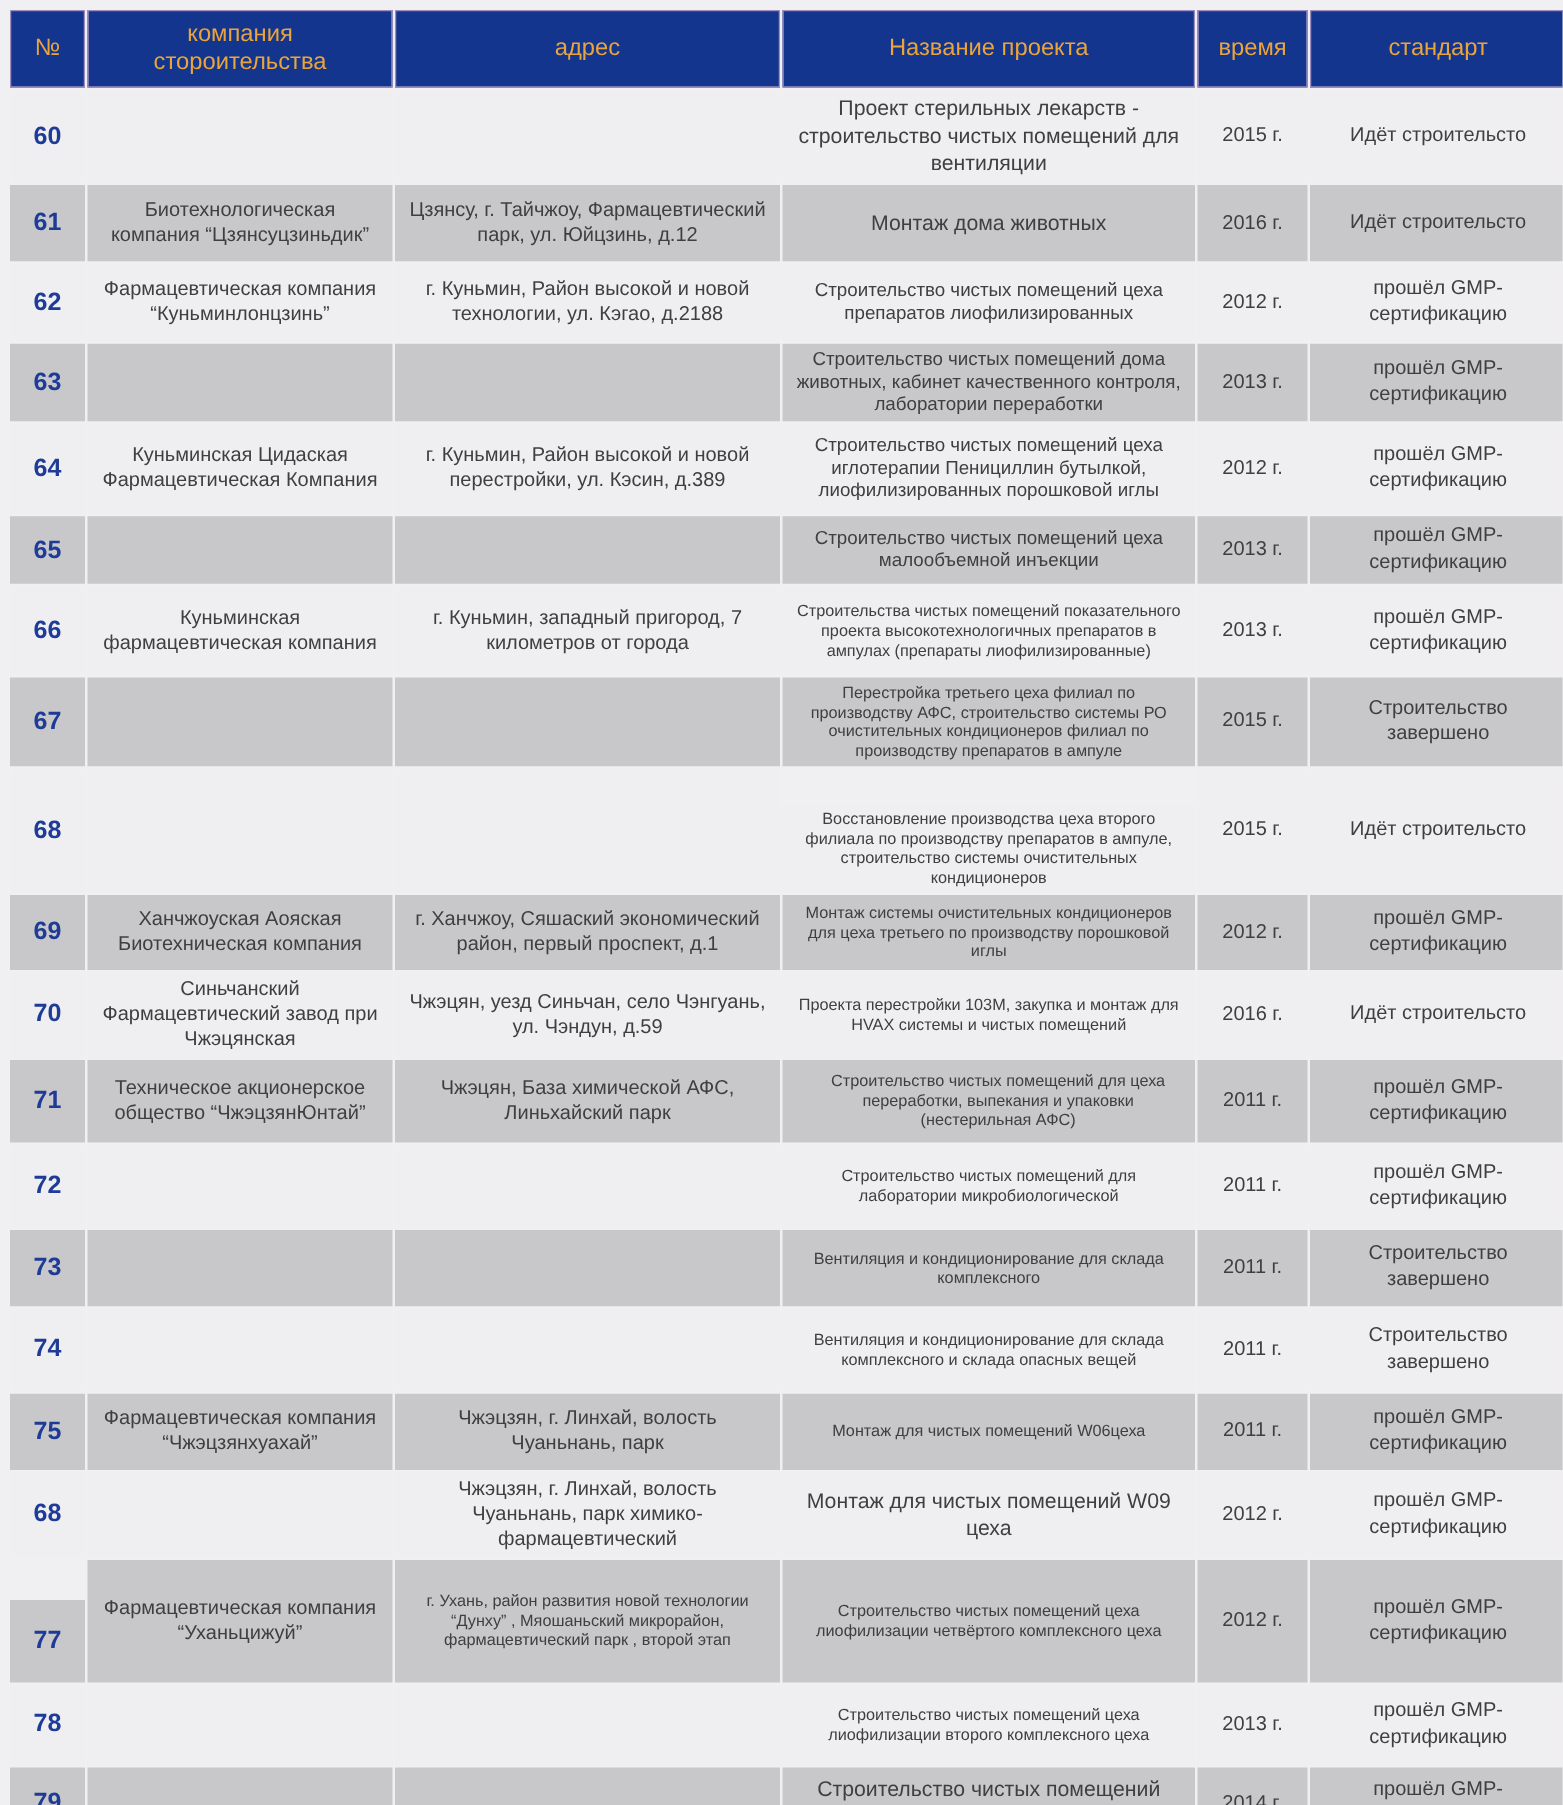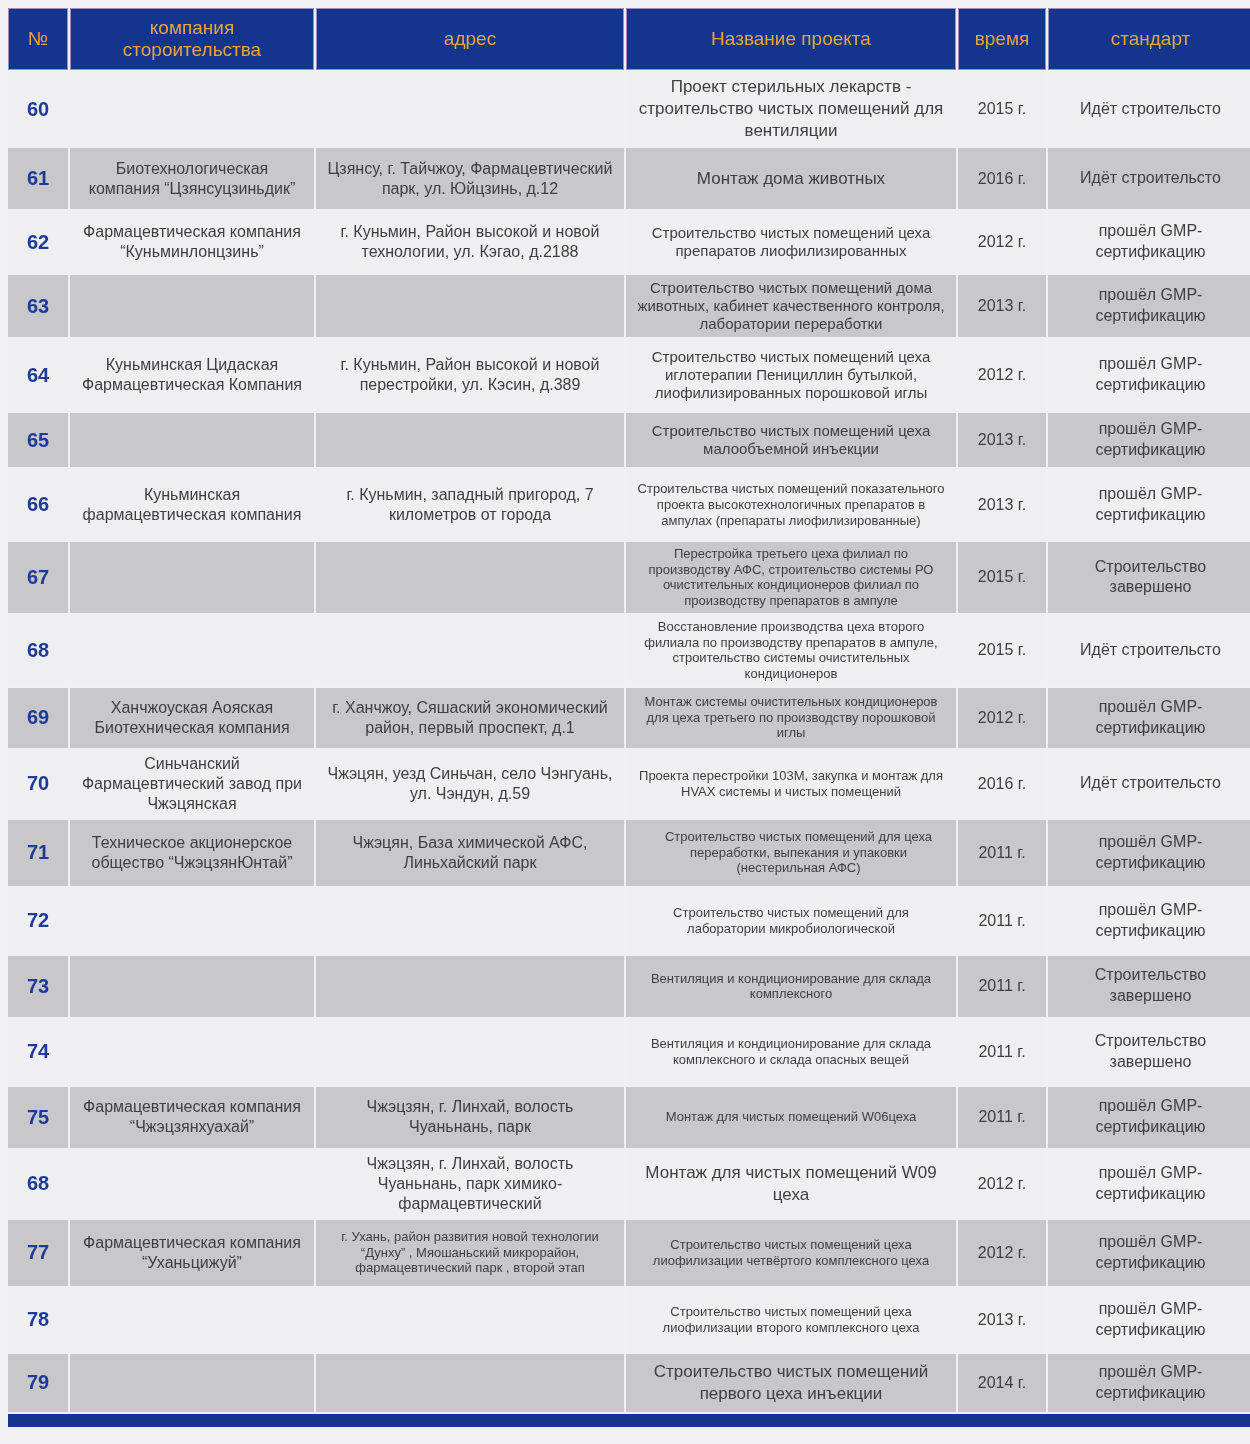--- a/index.html
+++ b/index.html
@@ -131,21 +131,21 @@
       <div class="cell standard light" style="min-height: 71px;">прошёл GMP-сертификацию</div>
       <div class="cell numcell dark" style="min-height: 58px;">67</div>
       <div class="cell company dark" style="min-height: 58px;"></div>
       <div class="cell address dark" style="min-height: 58px;"></div>
       <div class="cell project dark sm" style="min-height: 58px;">Перестройка третьего цеха филиал по производству АФС, строительство системы РО очистительных кондиционеров филиал по производству препаратов в ампуле</div>
       <div class="cell time dark" style="min-height: 58px;">2015 г.</div>
       <div class="cell standard dark" style="min-height: 58px;">Строительство завершено</div>
       <div class="cell numcell light" style="min-height: 71px;">68</div>
       <div class="cell company light" style="min-height: 71px;"></div>
       <div class="cell address light" style="min-height: 71px;"></div>
-      <div class="cell project light sm" style="min-height: 71px;">Восстановление производства цеха второго филиала по производству препаратов в ампуле, строительство системы очистительных кондиционеров</div>
+      <div class="cell project light sm" style="min-height: 71px; margin-top: 28px;">Восстановление производства цеха второго филиала по производству препаратов в ампуле, строительство системы очистительных кондиционеров</div>
       <div class="cell time light" style="min-height: 71px;">2015 г.</div>
       <div class="cell standard light" style="min-height: 71px;">Идёт строительсто</div>
       <div class="cell numcell dark" style="min-height: 60px;">69</div>
       <div class="cell company dark" style="min-height: 60px;">Ханчжоуская Аояская Биотехническая компания</div>
       <div class="cell address dark" style="min-height: 60px;">г. Ханчжоу, Сяшаский экономический район, первый проспект, д.1</div>
       <div class="cell project dark sm" style="min-height: 60px;">Монтаж системы очистительных кондиционеров для цеха третьего по производству порошковой иглы</div>
       <div class="cell time dark" style="min-height: 60px;">2012 г.</div>
       <div class="cell standard dark" style="min-height: 60px;">прошёл GMP-сертификацию</div>
       <div class="cell numcell light" style="min-height: 61px;">70</div>
       <div class="cell company light" style="min-height: 61px;">Синьчанский Фармацевтический завод при Чжэцянская</div>
@@ -182,21 +182,21 @@
       <div class="cell address dark" style="min-height: 61px;">Чжэцзян, г. Линхай, волость Чуаньнань, парк</div>
       <div class="cell project dark sm" style="min-height: 61px;">Монтаж для чистых помещений W06цеха</div>
       <div class="cell time dark" style="min-height: 61px;">2011 г.</div>
       <div class="cell standard dark" style="min-height: 61px;">прошёл GMP-сертификацию</div>
       <div class="cell numcell light" style="min-height: 66px;">68</div>
       <div class="cell company light" style="min-height: 66px;"></div>
       <div class="cell address light" style="min-height: 66px;">Чжэцзян, г. Линхай, волость Чуаньнань, парк химико-фармацевтический</div>
       <div class="cell project light lg" style="min-height: 66px;">Монтаж для чистых помещений W09 цеха</div>
       <div class="cell time light" style="min-height: 66px;">2012 г.</div>
       <div class="cell standard light" style="min-height: 66px;">прошёл GMP-сертификацию</div>
-      <div class="cell numcell dark" style="min-height: 66px;">77</div>
+      <div class="cell numcell dark" style="min-height: 66px; margin-top: 32px;">77</div>
       <div class="cell company dark" style="min-height: 66px;">Фармацевтическая компания “Уханьцижуй”</div>
       <div class="cell address dark sm" style="min-height: 66px;">г. Ухань, район развития новой технологии “Дунху” , Мяошаньский микрорайон, фармацевтический парк , второй этап</div>
       <div class="cell project dark sm" style="min-height: 66px;">Строительство чистых помещений цеха лиофилизации четвёртого комплексного цеха</div>
       <div class="cell time dark" style="min-height: 66px;">2012 г.</div>
       <div class="cell standard dark" style="min-height: 66px;">прошёл GMP-сертификацию</div>
       <div class="cell numcell light" style="min-height: 64px;">78</div>
       <div class="cell company light" style="min-height: 64px;"></div>
       <div class="cell address light" style="min-height: 64px;"></div>
       <div class="cell project light sm" style="min-height: 64px;">Строительство чистых помещений цеха лиофилизации второго комплексного цеха</div>
       <div class="cell time light" style="min-height: 64px;">2013 г.</div>

